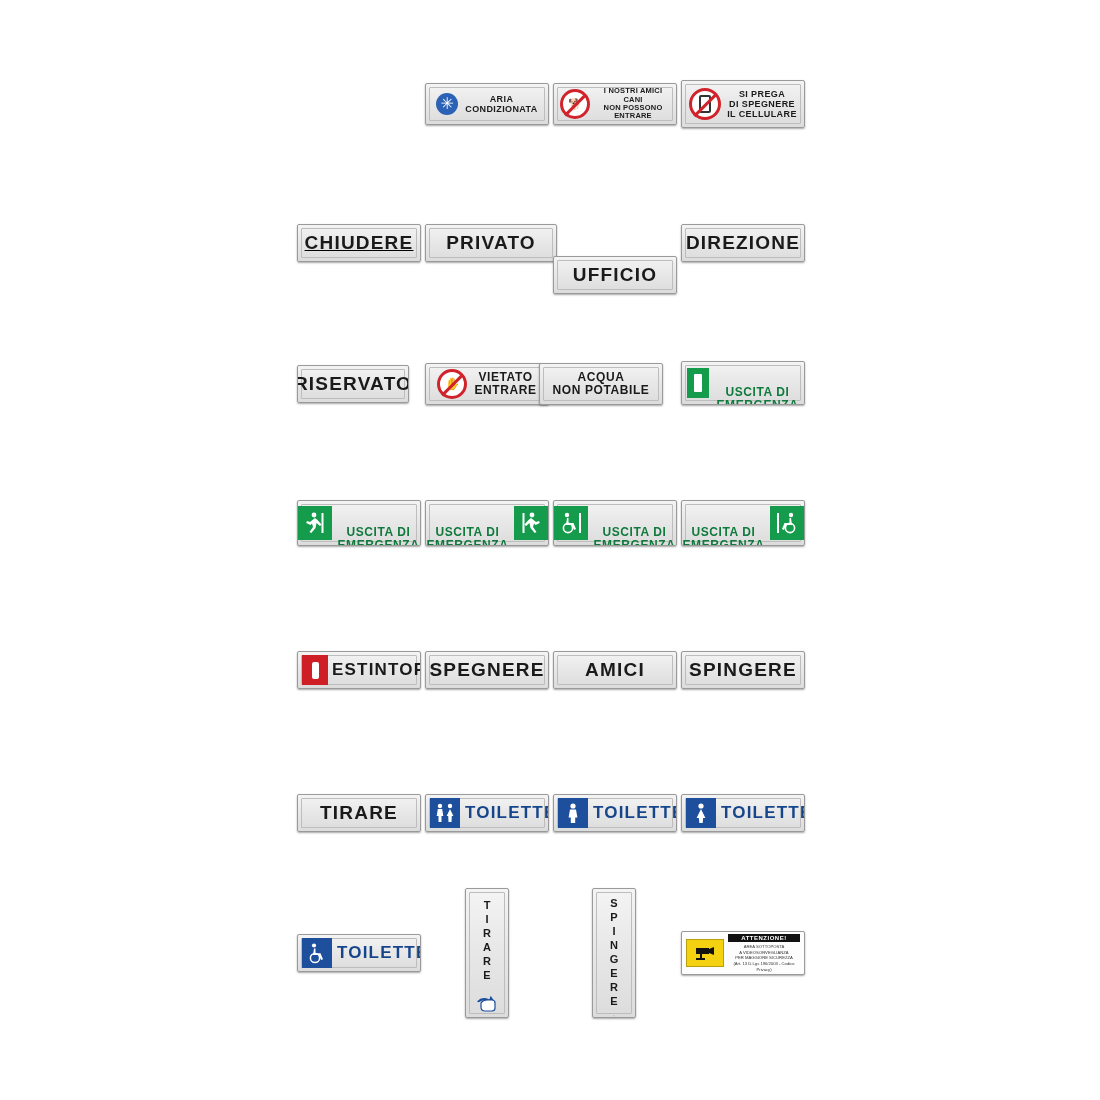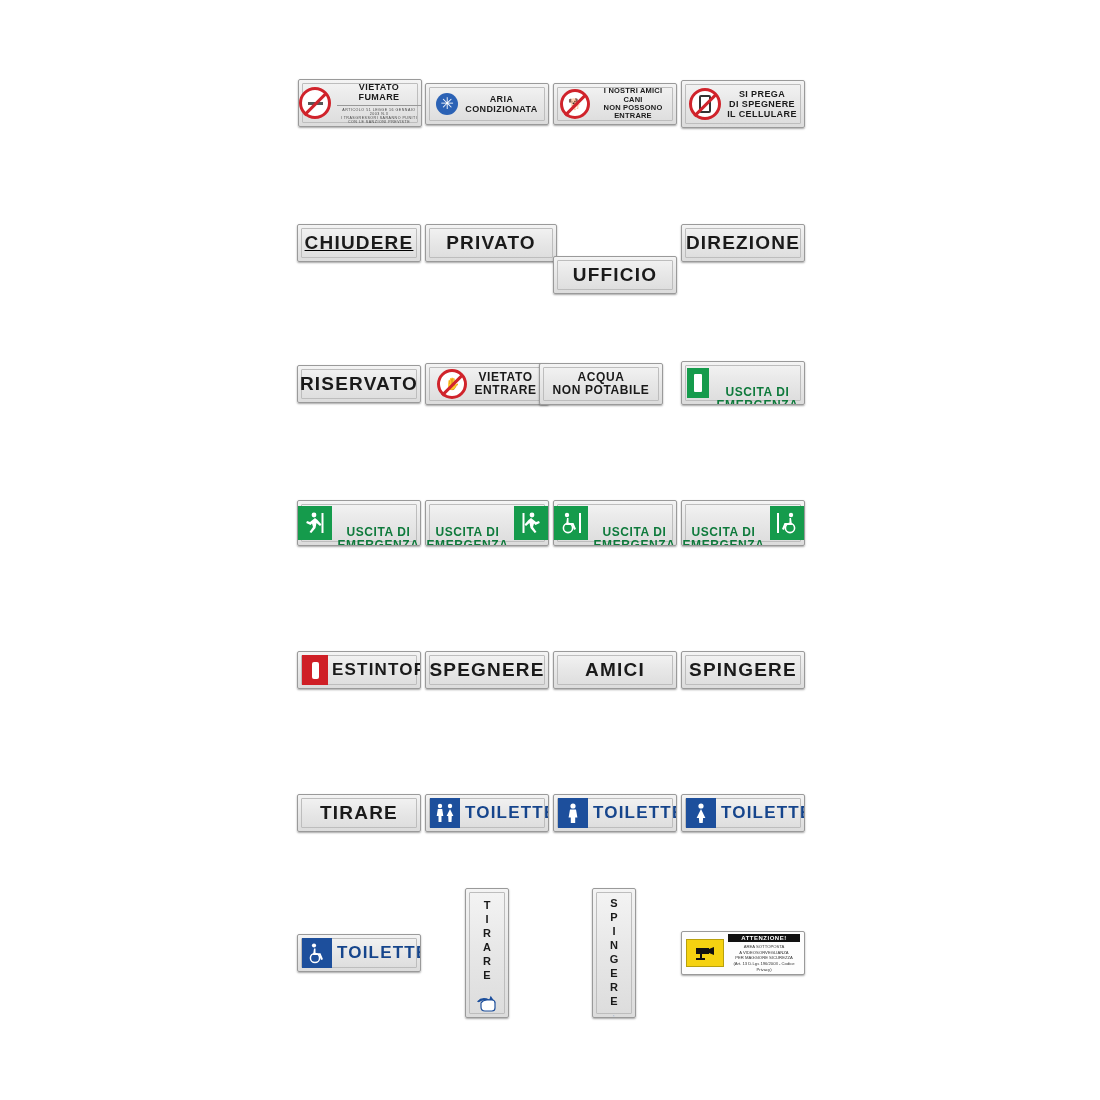--- a/index.html
+++ b/index.html
@@ -146,34 +146,20 @@
     border: 1px solid #b8a00c;
     display: flex; align-items: center; justify-content: center;
     flex: none;
   }
 </style>
 </head>
 <body>
 
 <div id="grid">
 
-  <div class="plate" style="left:298px; top:79px; width:124px; height:48px;">
-    <div class="inner"></div>
-    <div class="content" style="gap:6px;">
-      <div class="prohib" style="width:26px;height:26px;">
-        <div style="width:15px;height:3px;background:#555;"></div>
-      </div>
-      <div style="display:flex;flex-direction:column;align-items:center;">
-        <div class="txt t-small">VIETATO FUMARE</div>
-        <div style="width:84px;height:1px;background:#999;margin:2px 0;"></div>
-        <div class="txt" style="font-size:3.6px;font-weight:normal;color:#444;">ARTICOLO 51 LEGGE 16 GENNAIO 2003 N.3
-I TRASGRESSORI SARANNO PUNITI CON LE SANZIONI PREVISTE</div>
-      </div>
-    </div>
-  </div>
 
   <div class="plate" style="left:425px; top:83px; width:124px; height:42px;">
     <div class="inner"></div>
     <div class="content" style="gap:7px;">
       <div style="width:22px;height:22px;border-radius:50%;background:#2b62b5;color:#fff;display:flex;align-items:center;justify-content:center;font-size:16px;line-height:1;flex:none;">✳</div>
       <div class="txt t-small">ARIA
 CONDIZIONATA</div>
     </div>
   </div>
 
@@ -219,21 +205,21 @@
         <div class="txt t-big">UFFICIO</div>
       </div>
   </div>
   <div class="plate" style="left:681px; top:224px; width:124px; height:38px;">
     <div class="inner"></div>
     <div class="content">
         <div class="txt t-big">DIREZIONE</div>
       </div>
   </div>
 
-  <div class="plate" style="left:297px; top:365px; width:124px; height:38px;">
+  <div class="plate" style="left:297px; top:365px; width:112px; height:38px;">
     <div class="inner"></div>
     <div class="content">
         <div class="txt t-big">RISERVATO</div>
       </div>
   </div>
 
   <div class="plate" style="left:425px; top:363px; width:124px; height:42px;">
     <div class="inner"></div>
     <div class="content" style="gap:7px;">
       <div class="prohib" style="width:24px;height:24px;">

